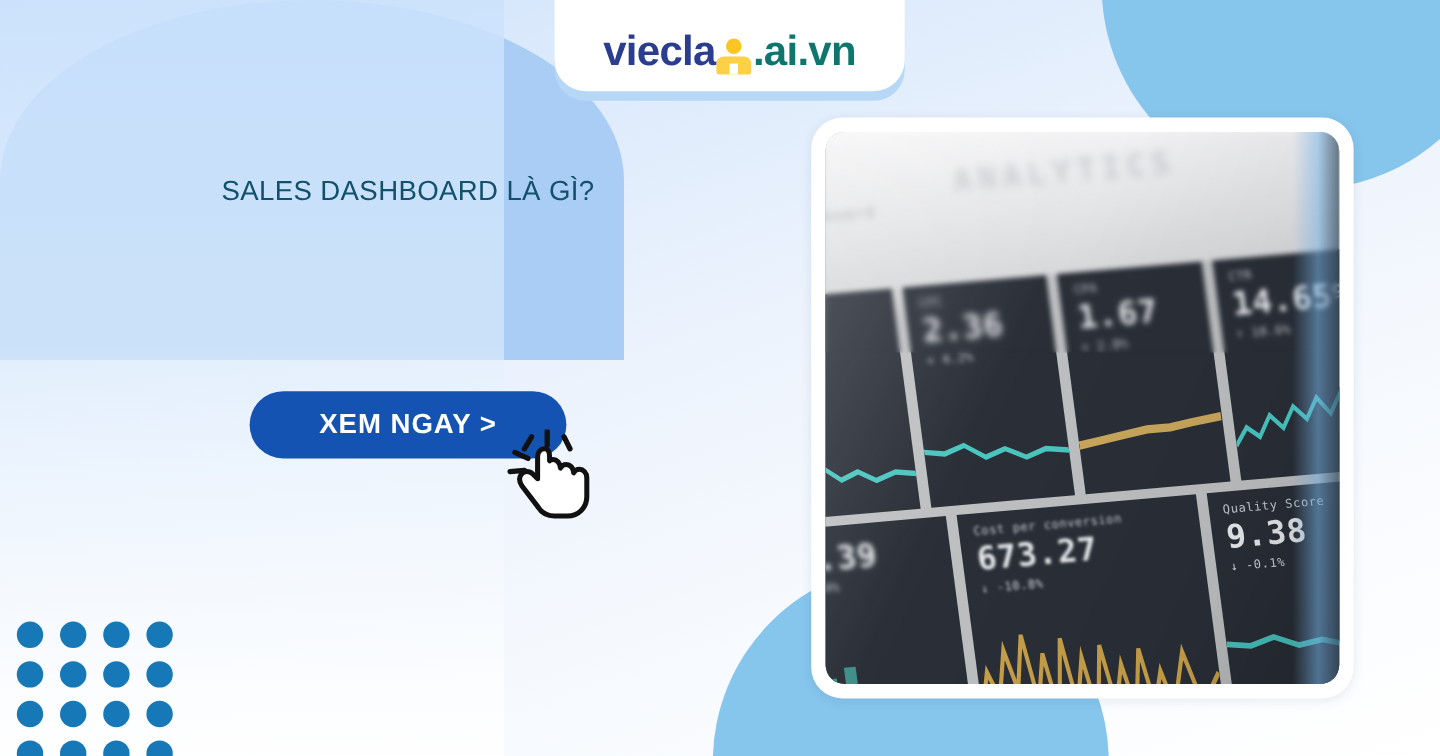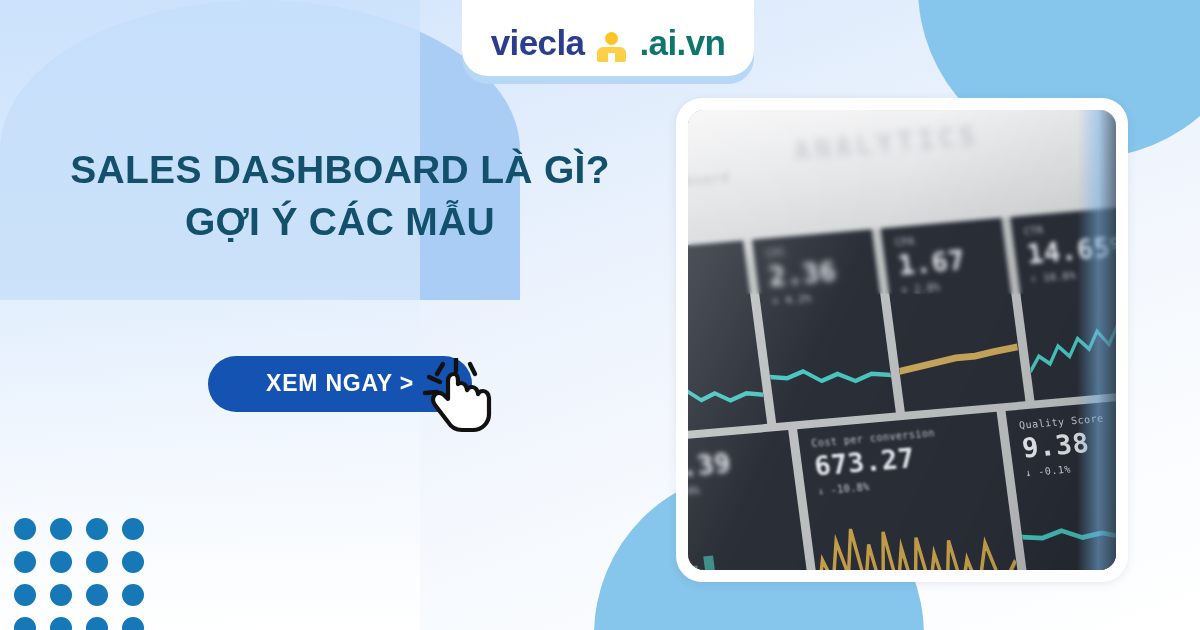--- a/index.html
+++ b/index.html
@@ -66,21 +66,20 @@
     display: flex; align-items: flex-end; justify-content: center;
     padding-bottom: 16px;
     z-index: 6;
   }
   #logo {
     display: flex; align-items: baseline;
     font-size: 35px; font-weight: 600;
     letter-spacing: -0.6px;
     color: #2b3d8f;
     line-height: 1;
-    gap: 12px;
   }
   #logo .logo-mark {
     position: relative;
     width: 30px; height: 30px;
     display: inline-block;
     margin: 0 1px -2px 0;
     align-self: flex-end;
   }
   #logo .logo-mark .head {
     position: absolute; left: 9px; top: 0;
@@ -103,22 +102,22 @@
   
   #headline {
     position: absolute;
     left: 28px; top: 144px;
     width: 624px;
     text-align: center;
     z-index: 4;
   }
   #headline .line {
     color: #13506b;
-    font-weight: 700;
-    font-size: 39px;
+    font-weight: 400;
+    font-size: 23px;
     letter-spacing: 0.3px;
     line-height: 1.33;
     white-space: nowrap;
   }
 
   
   #cta-wrap {
     position: absolute;
     left: 28px; top: 326px;
     width: 624px;
@@ -130,21 +129,20 @@
     background: #1553b2;
     color: #ffffff;
     font-size: 23px;
     font-weight: 700;
     letter-spacing: 0.8px;
     border: none;
     border-radius: 32px;
     padding: 14px 58px 15px 58px;
     cursor: pointer;
     font-family: "Liberation Sans", sans-serif;
-    margin-top: 30px;
   }
   #cursor-icon {
     position: absolute;
     left: 410px; top: 358px;
     width: 92px; height: 76px;
     z-index: 5;
     pointer-events: none;
   }
 
   
@@ -277,21 +275,20 @@
         <span class="head"></span>
         <span class="body"></span>
         <span class="notch"></span>
       </span>
       <span class="logo-suffix">.ai.vn</span>
     </div>
   </div>
 
   <div id="headline">
     <div class="line">SALES DASHBOARD LÀ GÌ?</div>
-    <div class="line">GỢI Ý CÁC MẪU</div>
   </div>
 
   <div id="cta-wrap">
     <button id="cta-button">XEM NGAY &gt;</button>
   </div>
 
   <svg id="cursor-icon" viewBox="0 0 92 76">
     <g stroke="#111111" stroke-width="4.4" stroke-linecap="round" fill="none">
       <line x1="33" y1="6" x2="27" y2="16"></line>
       <line x1="46" y1="1" x2="46" y2="13"></line>

